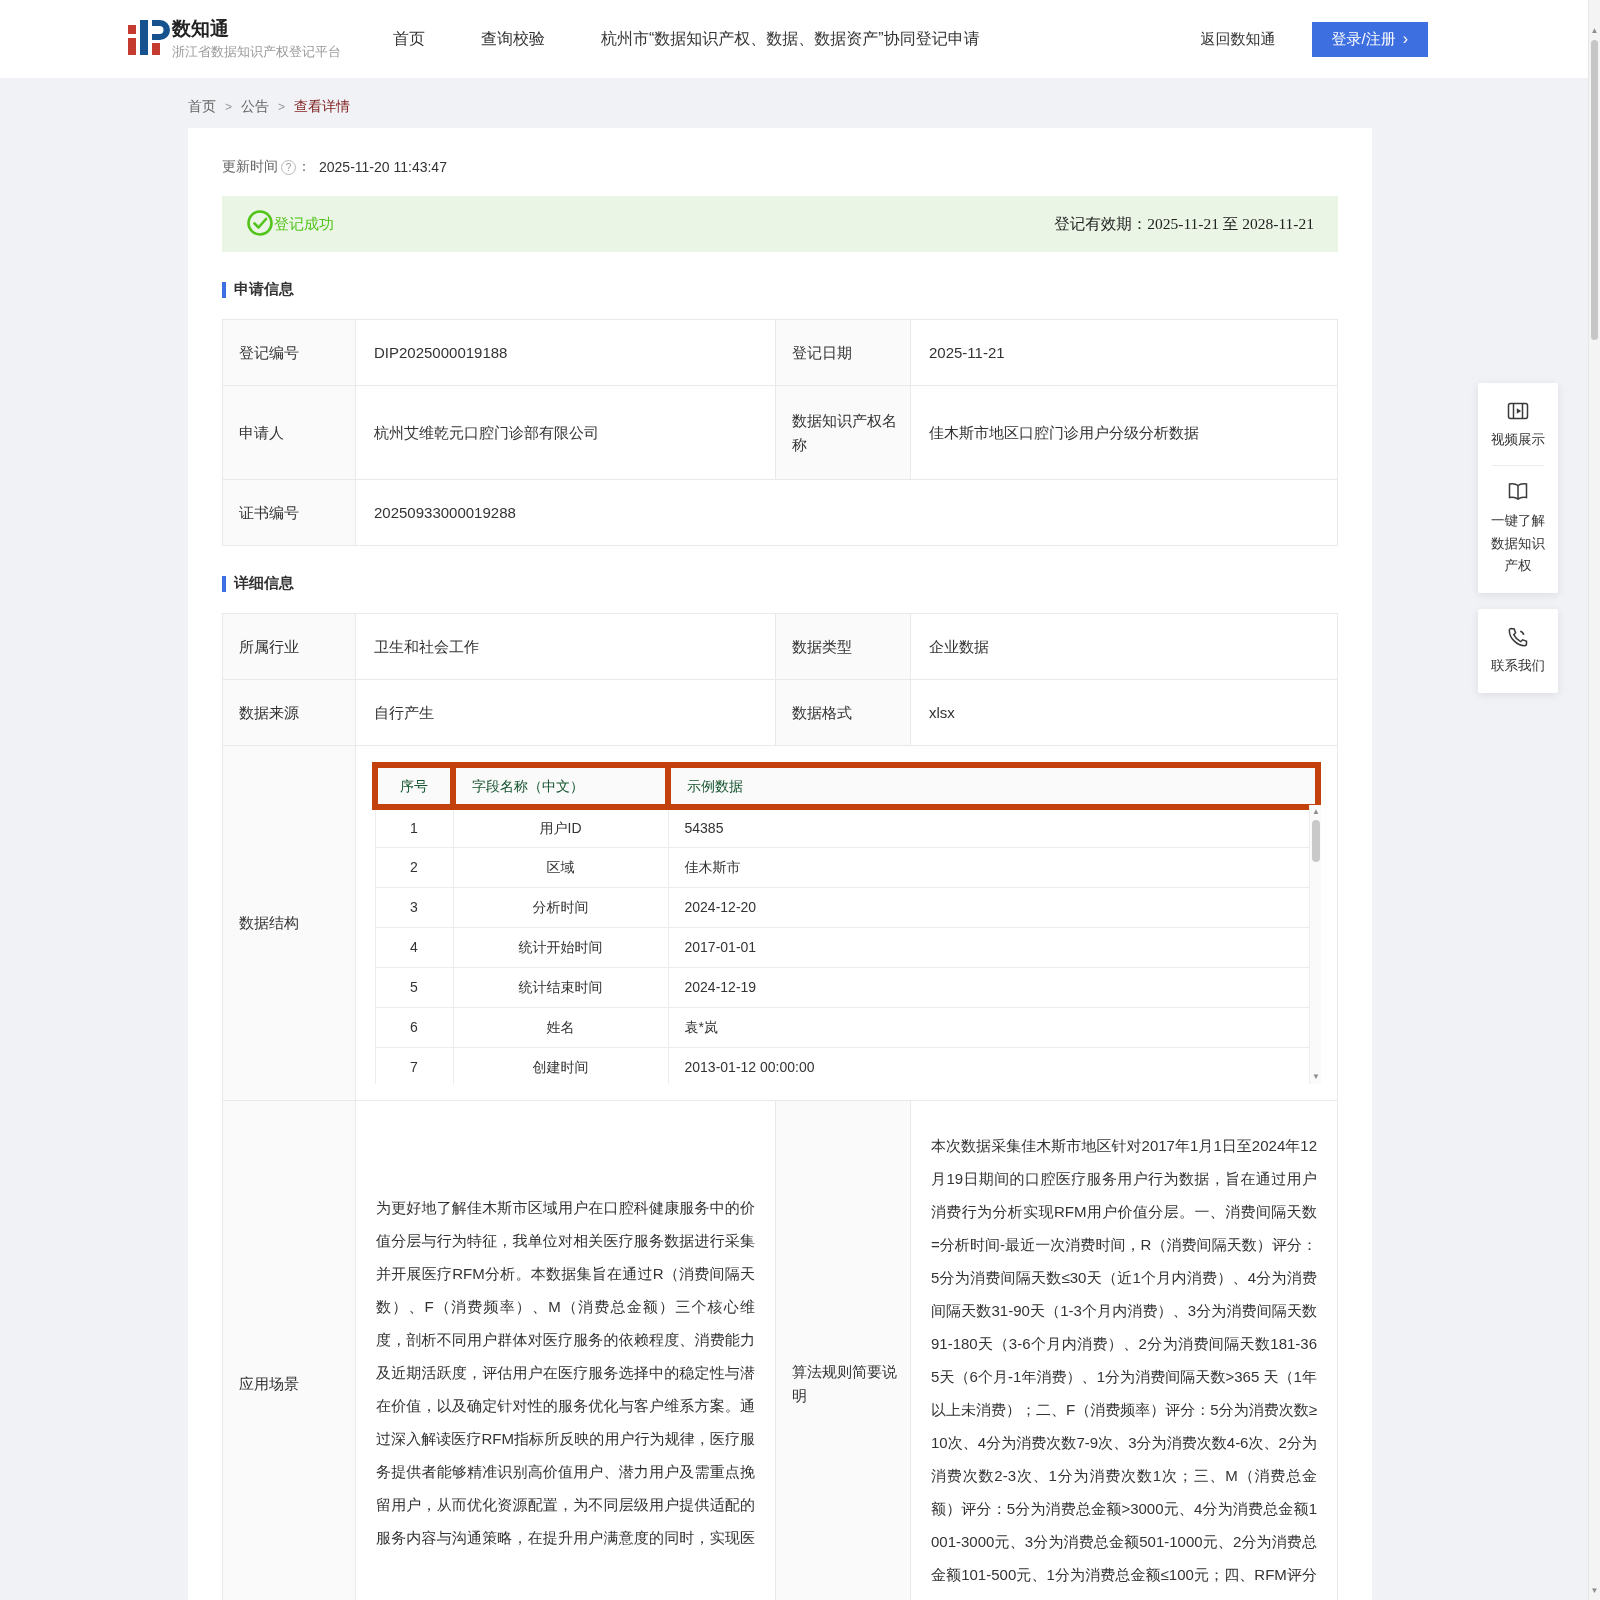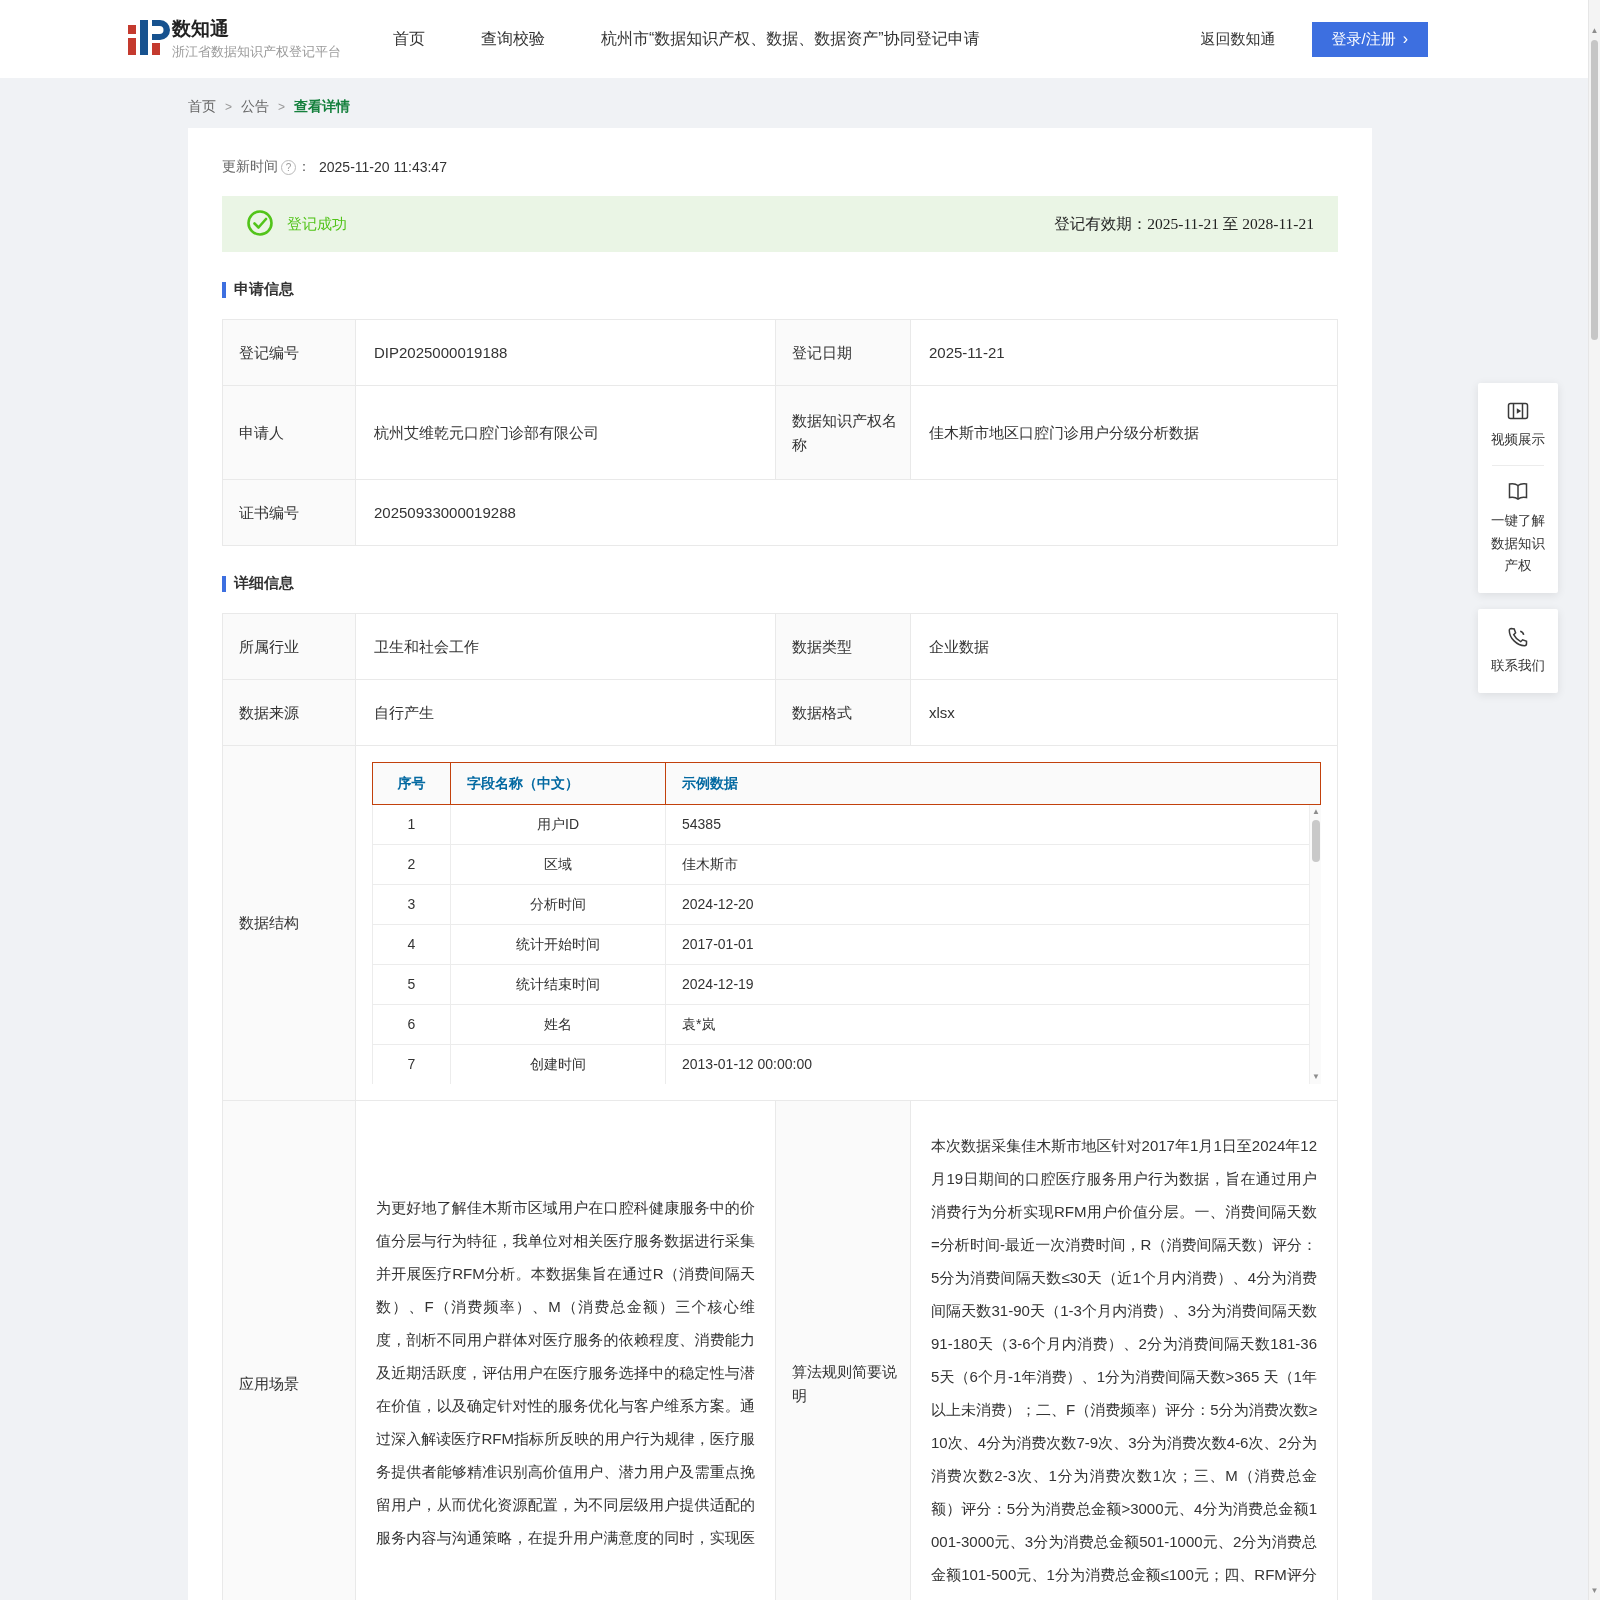--- a/index.html
+++ b/index.html
@@ -25,52 +25,52 @@
   .login-btn {
     background:#3d6fe0; color:#fff; font-size:15px; border:none; border-radius:0;
     padding:8px 20px; display:flex; align-items:center; gap:7px; cursor:pointer;
     font-family:inherit;
   }
   .login-arrow { font-size:16px; line-height:1; }
   
   .breadcrumb { margin:20px 0 12px 188px; font-size:14px; color:#666; display:flex; gap:9px; align-items:center; }
   .breadcrumb .crumb { cursor:pointer; }
   .breadcrumb .sep { color:#999; font-size:12px; }
-  .breadcrumb .current { color:#15803d;font-weight:bold; }
+  .breadcrumb .current { color:#7f1d1d; }
   
   .card { margin-left:188px; width:1184px; min-height:1470px; background:#fff; padding:26px 34px 40px; }
   .update-time { font-size:14px; color:#666; display:flex; align-items:center; margin:4px 0 20px; }
   .q-icon {
     width:15px; height:15px; border:1px solid #b9b9b9; border-radius:50%;
     color:#999; font-size:10px; display:inline-flex; align-items:center; justify-content:center;
     margin:0 1px 0 3px;
   }
   .update-value { color:#333; margin-left:8px; }
   .banner {
     background:#eaf5e5; height:56px; display:flex; align-items:center;
     justify-content:space-between; padding:0 24px; margin-bottom:10px;
   }
-  .banner-left { display:flex; align-items:center; gap:13px; color:#52c41a; font-size:15px; }
+  .banner-left { display:flex; align-items:center; color:#52c41a; font-size:15px; }
   .banner-right { font-family:"Liberation Serif","DejaVu Serif",serif; font-size:15.5px; color:#222; }
   .section-title { margin:28px 0 20px; font-size:15px; font-weight:bold; color:#333; display:flex; align-items:center; }
   .section-title::before { content:""; width:4px; height:16px; background:#3d6fe0; margin-right:8px; }
   
   table.kv { width:100%; border-collapse:collapse; font-size:15px; table-layout:fixed; }
   .kv td { border:1px solid #e9e9e9; padding:16px 18px; vertical-align:middle; line-height:1.6; word-break:break-all; }
   .kv td.label { background:#fafafa; padding:16px 12px 16px 16px; }
   col.c-l1 { width:133px; } col.c-v1 { width:420px; } col.c-l2 { width:135px; }
   tr.h66 { height:66px; } tr.h94 { height:94px; }
   tr.h355 { height:355px; }
   
   td.structure-cell { padding:16px; vertical-align:top; }
   .inner-wrap { position:relative; height:322px; overflow:hidden; }
   table.inner { width:100%; border-collapse:collapse; font-size:14px; table-layout:fixed; }
   .inner th {
-    background:#fafafa; border:1px solid #c2410c; height:42px; padding:0 16px;
-    font-weight:bold; text-align:left; color:#0369a1;
+    background:#fafafa; border:6px solid #c2410c; height:42px; padding:0 16px;
+    font-weight:normal; text-align:left; color:#14532d;
   }
   .inner th.c0 { width:78px; text-align:center; padding:0 6px; }
   .inner th.c1 { width:215px; }
   .inner td { border:1px solid #ececec; height:40px; padding:0 16px; color:#333; background:#fff; }
   .inner td.c0, .inner td.c1 { text-align:center; padding:0 6px; }
   .inner-sb {
     position:absolute; top:43px; right:0; bottom:0; width:12px;
     background:#fafafa; border-left:1px solid #eee;
   }
   .inner-sb .arr { position:absolute; left:0; width:12px; text-align:center; font-size:8px; color:#8d8d8d; line-height:12px; }

